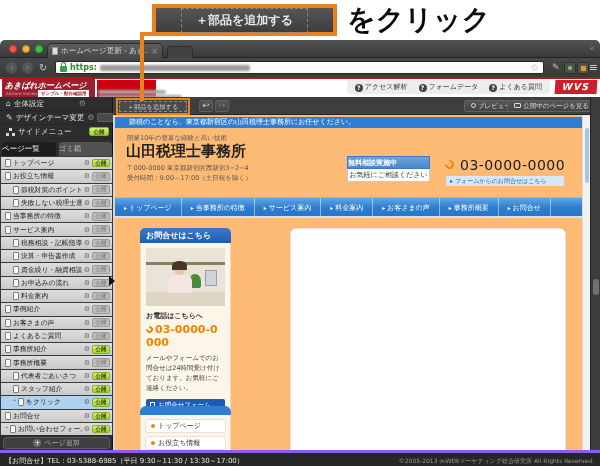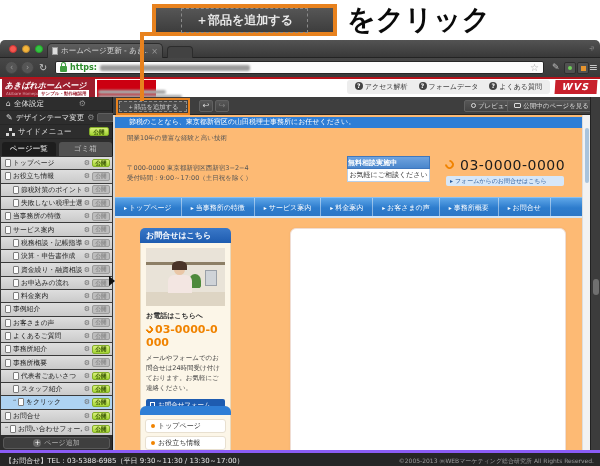--- a/index.html
+++ b/index.html
@@ -63,21 +63,21 @@
 .brandbox .bs{color:#d9a3ab;font-size:4px;padding-left:4px;white-space:nowrap}
 .brandbadge{position:absolute;left:36px;top:11px;background:#fff;border:1px solid #fff;
   color:#9c1f2e;font-size:4.5px;padding:0 2px;white-space:nowrap;font-weight:bold}
 .updbadge{position:absolute;left:97px;top:1px;background:#cc0011;color:#fff;font-size:6.5px;
   padding:19px 3px;white-space:nowrap;font-weight:bold}
 .blurline{position:absolute;background:#a8a8a8;border-radius:2px;filter:blur(1px)}
 .bl1{left:98px;top:11px;width:68px;height:3.5px}
 .bl2{left:98px;top:16px;width:84px;height:3px}
 .hlinks{position:absolute;right:50px;top:1px;height:14px;background:#ededed;border-radius:3px;
   display:flex;align-items:center;gap:11px;padding:0 8px}
-.hlinks .hl{font-size:7px;color:#3a3a3a;white-space:nowrap;display:flex;align-items:flex-start;gap:2px}
+.hlinks .hl{font-size:7px;color:#3a3a3a;white-space:nowrap;display:flex;align-items:flex-end;gap:2px}
 .qic{display:inline-block;width:8px;height:8px;border-radius:50%;background:#444;color:#fff;
   font-size:6px;text-align:center;line-height:8px;font-weight:bold}
 .corplogo{position:absolute;right:3px;top:1px;width:42px;height:14px;background:#c8202c;
   color:#fff;font-size:9.5px;font-weight:bold;font-style:italic;text-align:center;line-height:14px;
   letter-spacing:1px;transform:skewX(-4deg)}
 
 
 .sidebar{position:absolute;left:0;top:97px;width:113px;height:353px;background:#2d2d2d;
   border-right:1px solid #161616}
 .srow{position:relative;height:14px;display:flex;align-items:center;gap:3px;padding:0 3px 0 6px;
@@ -87,21 +87,21 @@
 .gear{color:#8c8c8c;font-size:8px;line-height:8px;flex:none}
 .badge{flex:none;width:20px;height:9px;border-radius:2px;font-size:5.5px;line-height:8px;
   text-align:center;font-weight:bold}
 .badge.on{background:linear-gradient(#d8f07a,#a3d433);border:1px solid #84ad28;color:#2f4a00}
 .badge.off{background:#bdbdbd;border:1px solid #9b9b9b;color:#8a8a8a}
 .badge.blank{background:#4a4a4a;border:1px solid #5e5e5e}
 .ic-sitemap{position:relative;width:9px;height:8px}
 .ic-sitemap::before{content:"";position:absolute;left:3px;top:0;width:3px;height:3px;background:#d8d8d8}
 .ic-sitemap::after{content:"";position:absolute;left:0;bottom:0;width:3px;height:3px;background:#d8d8d8;box-shadow:6px 0 #d8d8d8}
 .stabs{position:absolute;left:0;top:45px;width:113px;height:14px;display:flex}
-.stab{flex:1;font-size:7.5px;text-align:center;line-height:14px;border-radius:3px 3px 0 0;
+.stab{flex:1;font-size:7.5px;line-height:14px;border-radius:3px 3px 0 0;
   background:#515151;color:#c5c5c5;margin:0 1px 0 2px}
 .stab.active{background:#1d1d1d;color:#fff}
 .plist{position:absolute;left:0;top:59px;width:113px;height:279px;background:#3a3a3a;
   padding:1px 1px 0 1px;overflow:hidden}
 .prow{position:relative;height:12.3px;margin-bottom:1px;display:flex;align-items:center;gap:2px;
   background:linear-gradient(#dedede,#cacaca);padding:0 2px 0 4px}
 .prow.indent{padding-left:12px}
 .prow.selected{background:#aed3f2}
 .prow .plabel{font-size:6.8px;color:#222;white-space:nowrap;overflow:hidden;flex:1}
 .prow .doc{flex:none;width:6px;height:8px;background:#fdfdfd;border:1px solid #7d7d7d;border-radius:1px}
@@ -478,20 +478,21 @@
     <div class="tbtn undo">↩</div>
     <div class="tbtn redo">↪</div>
     <div class="tbtn pvbtn"><span class="eye"></span><span>プレビュー</span></div>
     <div class="tbtn livebtn"><span class="moni"></span><span>公開中のページを見る</span></div>
   </div>
 
   <div class="preview">
     <div class="pedge"></div>
     <div class="notice">節税のことなら、東京都新宿区の山田税理士事務所にお任せください。</div>
     <div class="s-catch">開業10年の豊富な経験と高い技術</div>
+    <div class="s-name">山田税理士事務所</div>
     <div class="s-addr">〒000-0000 東京都新宿区西新宿3−2−4</div>
     <div class="s-hours">受付時間：9:00～17:00（土日祝を除く）</div>
     <div class="consult">
       <div class="ch">無料相談実施中</div>
       <div class="cb">お気軽にご相談ください</div>
     </div>
     <span class="phicon"></span>
     <div class="s-phone">03-0000-0000</div>
     <div class="formlink">フォームからのお問合せはこちら</div>
     <ul class="snav">

